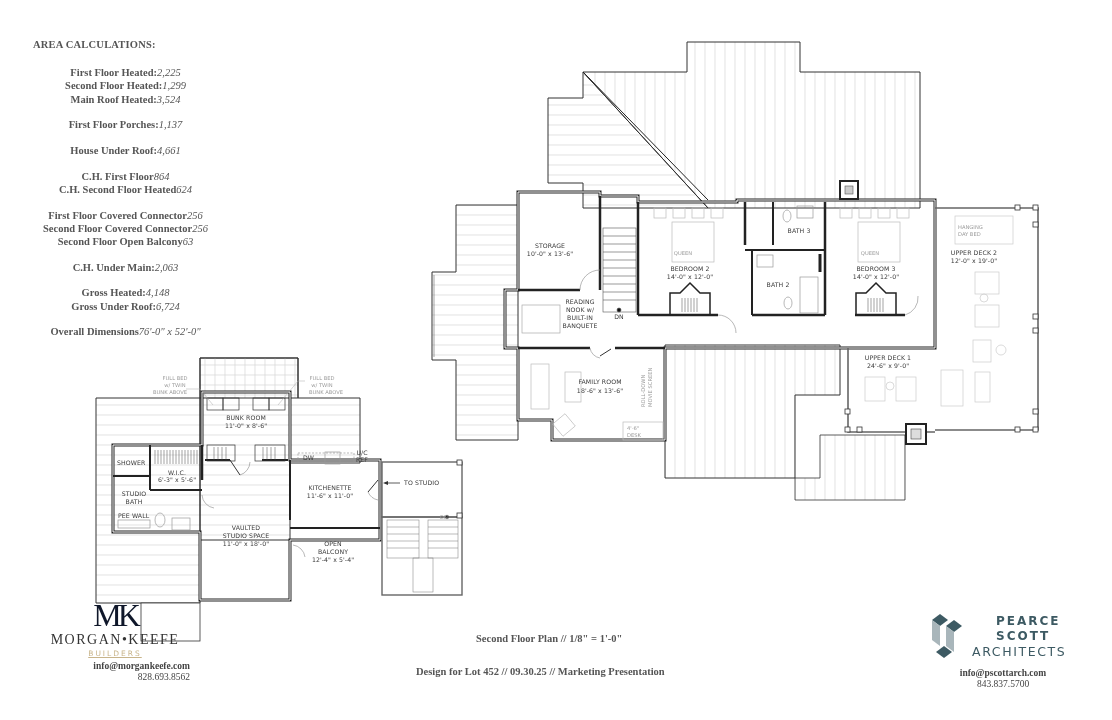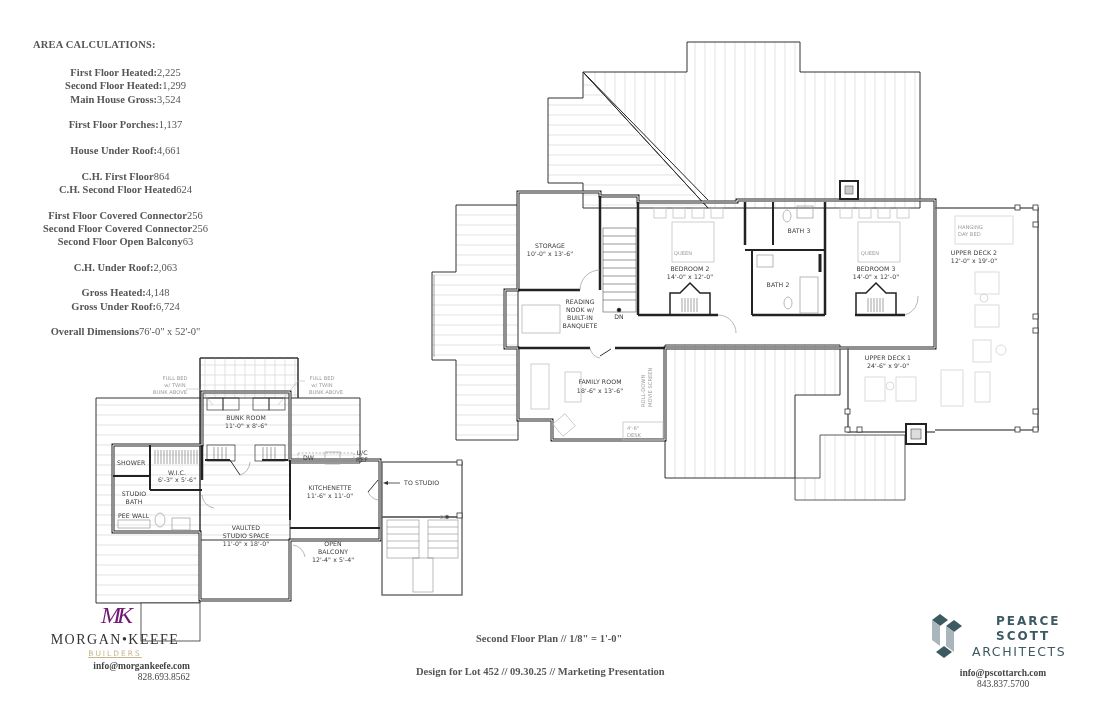--- a/index.html
+++ b/index.html
@@ -1,27 +1,27 @@
 <!DOCTYPE html>
 <html><head>
 <meta charset="utf-8">
 <style>
   html,body{margin:0;padding:0;background:#ffffff;}
   body{width:1112px;height:720px;position:relative;overflow:hidden;font-family:"Liberation Serif",serif;color:#4a4a4a;}
   .area{position:absolute;left:33px;top:38px;width:185px;font-weight:bold;font-size:10.5px;line-height:13.2px;color:#555;}
   .area h3{margin:0 0 15px 0;font-size:10.5px;letter-spacing:.2px;}
   .area .row{display:flex;justify-content:center;white-space:nowrap;}
-  .area .row .v{font-weight:normal;}
+  .area .row .v{font-weight:normal;font-style:italic;}
   .area .gap{height:12.5px;}
   .plan{position:absolute;left:0;top:0;}
   .lbl{font-family:"DejaVu Sans",sans-serif;font-size:6.2px;fill:#3a3a3a;letter-spacing:.1px;}
   .lbl-g{font-family:"DejaVu Sans",sans-serif;font-size:5.2px;fill:#9a9a9a;}
   .caption{position:absolute;font-weight:bold;font-size:10.5px;color:#555;white-space:nowrap;}
   .mk{position:absolute;left:40px;top:600px;width:150px;text-align:center;}
-  .mk .mono{font-size:24px;line-height:30px;color:#701a75;letter-spacing:-4px;font-style:italic;}
+  .mk .mono{font-size:32px;line-height:30px;color:#0f172a;letter-spacing:-4px;}
   .mk .name{font-size:14px;letter-spacing:1.5px;color:#333;margin-top:2px;}
   .mk .builders{font-family:"DejaVu Sans",sans-serif;font-size:7.5px;letter-spacing:2px;color:#c8b48a;margin-top:1px;text-decoration:underline;}
   .mk .contact{font-weight:bold;font-size:9.5px;color:#444;margin-top:3px;line-height:11px;text-align:right;}
   .mk .phone{font-weight:normal;}
   .psa{position:absolute;left:930px;top:612px;width:160px;}
   .psa .txt{position:absolute;left:42px;top:2px;font-family:"DejaVu Sans",sans-serif;color:#3d5a63;}
   .psa .t1,.psa .t2{font-weight:bold;font-size:12px;letter-spacing:2px;line-height:15px;margin-left:24px;}
   .psa .t3{font-size:12.5px;letter-spacing:1.6px;line-height:15px;}
   .psa .contact{position:absolute;left:18px;top:56px;width:110px;text-align:center;font-family:"Liberation Serif",serif;font-weight:bold;font-size:9.5px;color:#444;line-height:11px;}
   .psa .phone{font-weight:normal;}
@@ -34,21 +34,21 @@
   <div id="area-groups">
       <div class="row">
         <span>First Floor Heated:</span>
         <span class="v">2,225</span>
       </div>
       <div class="row">
         <span>Second Floor Heated:</span>
         <span class="v">1,299</span>
       </div>
       <div class="row">
-        <span>Main House Gross:</span>
+        <span>Main Roof Heated:</span>
         <span class="v">3,524</span>
       </div>
       <div class="gap"></div>
       <div class="row">
         <span>First Floor Porches:</span>
         <span class="v">1,137</span>
       </div>
       <div class="gap"></div>
       <div class="row">
         <span>House Under Roof:</span>
@@ -71,21 +71,21 @@
       <div class="row">
         <span>Second Floor Covered Connector</span>
         <span class="v">256</span>
       </div>
       <div class="row">
         <span>Second Floor Open Balcony</span>
         <span class="v">63</span>
       </div>
       <div class="gap"></div>
       <div class="row">
-        <span>C.H. Under Roof:</span>
+        <span>C.H. Under Main:</span>
         <span class="v">2,063</span>
       </div>
       <div class="gap"></div>
       <div class="row">
         <span>Gross Heated:</span>
         <span class="v">4,148</span>
       </div>
       <div class="row">
         <span>Gross Under Roof:</span>
         <span class="v">6,724</span>

